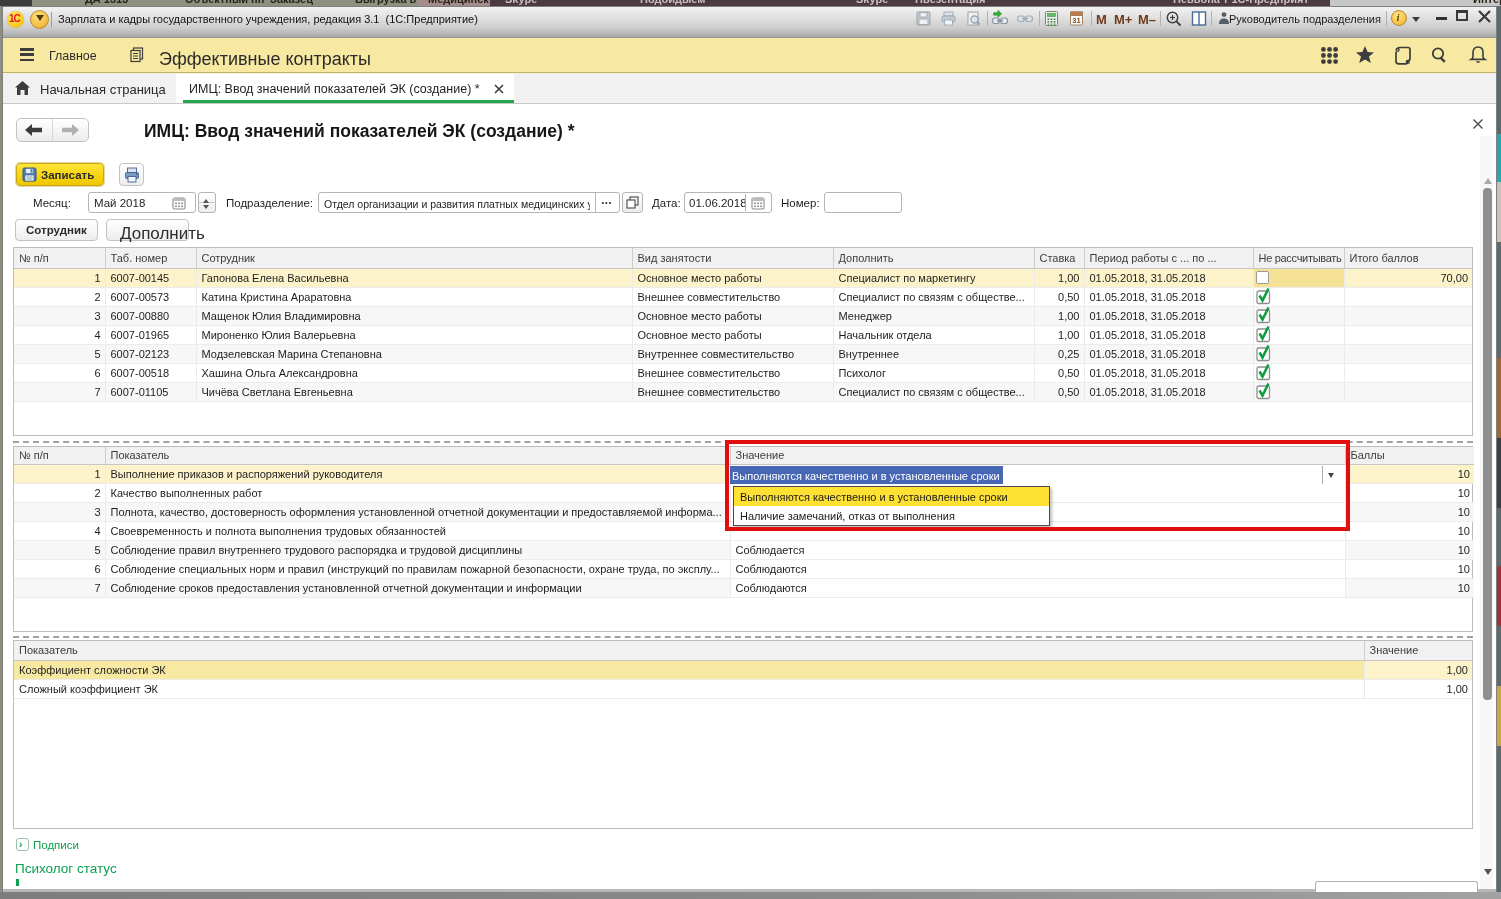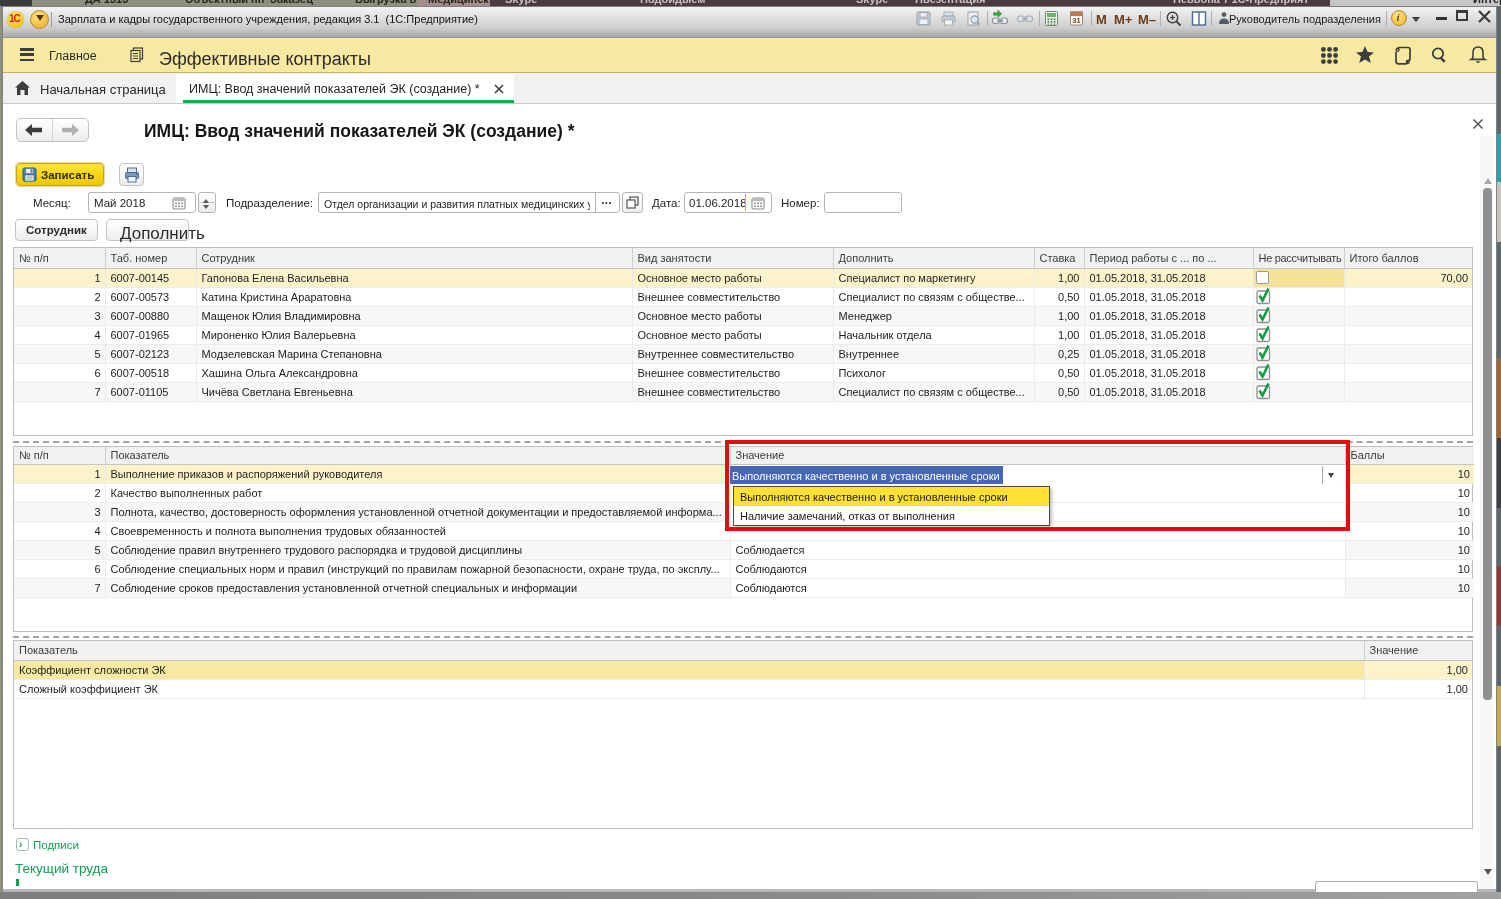--- a/index.html
+++ b/index.html
@@ -471,21 +471,21 @@
           <td class="num" style="border-right:none;">10</td>
         </tr>
 <tr>
           <td class="num">6</td>
           <td>Соблюдение специальных норм и правил (инструкций по правилам пожарной безопасности, охране труда, по эксплу...</td>
           <td>Соблюдаются</td>
           <td class="num" style="border-right:none;">10</td>
         </tr>
 <tr class="grow">
           <td class="num">7</td>
-          <td>Соблюдение сроков предоставления установленной отчетной специальных и информации</td>
+          <td>Соблюдение сроков предоставления установленной отчетной документации и информации</td>
           <td style="background:#fff;">Соблюдаются</td>
           <td class="num" style="border-right:none;">10</td>
         </tr>
 </tbody>
     </table>
 </div>
 
 <div class="abs" style="left:13px;top:636px;width:1460px;height:0;border-top:2px dashed #a3a3a3;"></div>
 
 <div class="tbox" style="left:13px;top:640px;width:1460px;height:189px;" id="t3">
@@ -520,19 +520,19 @@
 <div class="abs" style="left:733px;top:486px;width:317px;height:40px;background:#fff;border:1px solid #4a4a4a;box-sizing:border-box;box-shadow:2px 2px 3px rgba(0,0,0,0.25);"></div>
 <div class="abs" style="left:734px;top:487px;width:315px;height:19px;background:#ffe133;"></div>
 <div class="abs" style="left:740px;top:491px;font-size:11px;color:#1a1a1a;white-space:nowrap;">Выполняются качественно и в установленные сроки</div>
 <div class="abs" style="left:740px;top:510px;font-size:11px;color:#1a1a1a;white-space:nowrap;">Наличие замечаний, отказ от выполнения</div>
 
 <div class="abs" style="left:725px;top:440px;width:625px;height:91px;border:4px solid #e20e0e;box-sizing:border-box;"></div>
 
 <div class="abs" style="left:16px;top:838px;width:13px;height:13px;background:#fff;border:1px solid #9fbfa9;border-radius:3px;box-sizing:border-box;"></div>
 <div class="abs" style="left:19px;top:839px;font-size:10px;font-weight:bold;color:#0e9f4e;">›</div>
 <div class="abs" style="left:33px;top:839px;font-size:11.5px;color:#0e9f4e;">Подписи</div>
-<div class="abs" style="left:15px;top:861px;font-size:13.5px;color:#0ba052;">Текущий труда</div>
+<div class="abs" style="left:15px;top:861px;font-size:13.5px;color:#0ba052;">Психолог статус</div>
 <div class="abs" style="left:16px;top:879px;width:3px;height:7px;background:#0ba052;"></div>
 <div class="abs" style="left:1315px;top:881px;width:163px;height:11px;background:#fff;border:1px solid #b0b0b0;border-bottom:none;border-radius:3px 3px 0 0;box-sizing:border-box;"></div>
 
 <div class="abs" style="left:1484px;top:174px;width:0;height:0;border:4px solid transparent;border-bottom:6px solid #a9a9a9;"></div>
 <div class="abs" style="left:1483px;top:188px;width:9px;height:512px;background:#8f8f8f;border-radius:4px;"></div>
 <div class="abs" style="left:1484px;top:869px;width:0;height:0;border:4px solid transparent;border-top:6px solid #555;"></div>
 
 </body></html>

